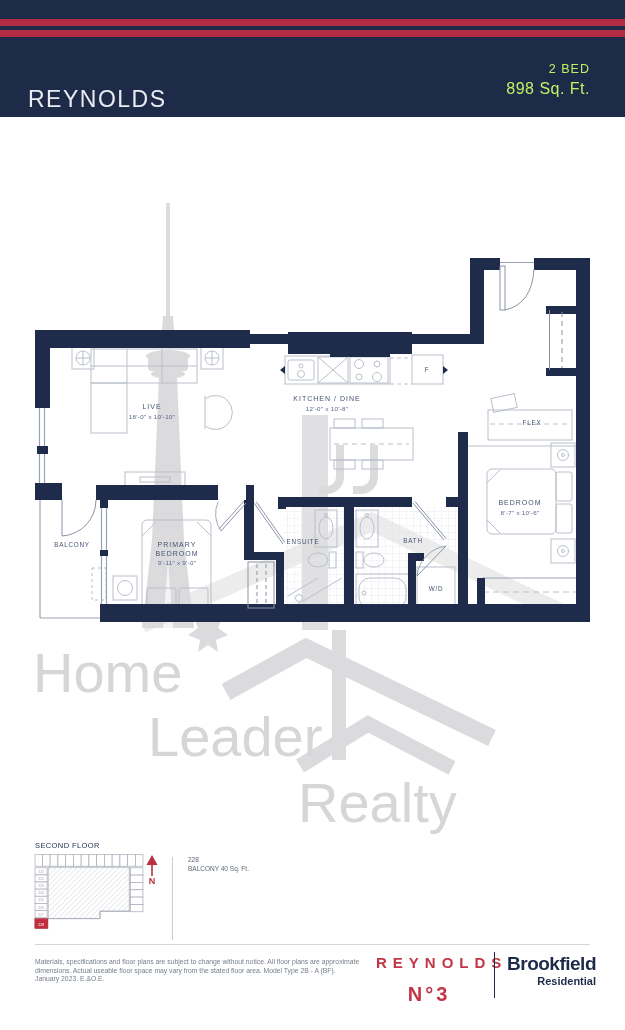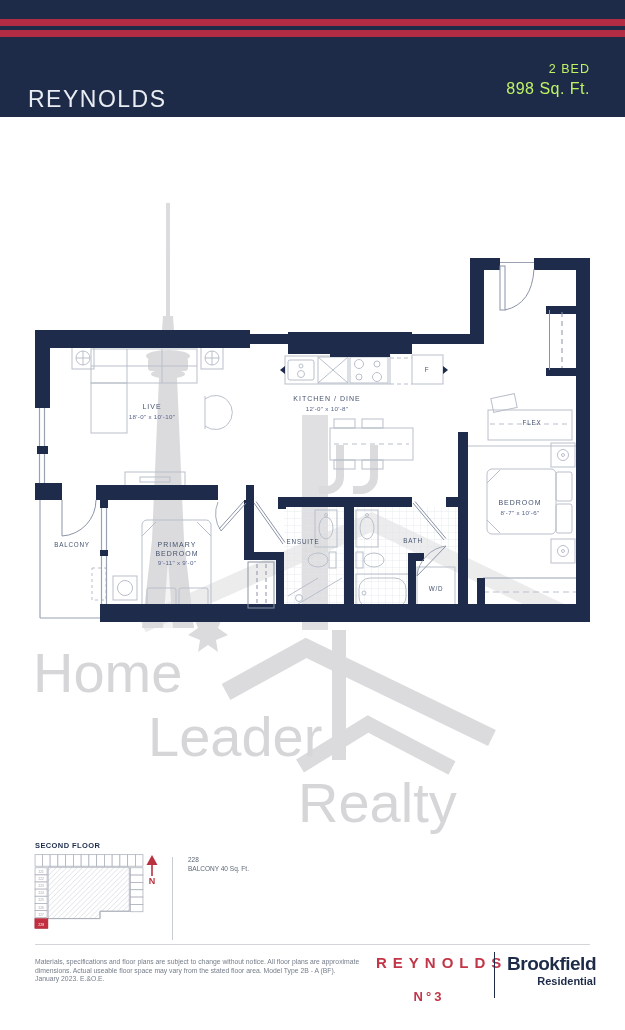--- a/index.html
+++ b/index.html
@@ -21,35 +21,35 @@
   .stripe.s1{top:19px;}
   .stripe.s2{top:29.5px;}
   .unit-name{position:absolute;left:28px;top:86px;color:#e9ecf2;font-size:23px;
              letter-spacing:1.5px;font-weight:400;}
   .header-right{position:absolute;right:35px;top:62px;text-align:right;color:#bef264;}
   .bed-label{font-size:12.5px;letter-spacing:1px;}
   .sqft-label{font-size:16px;margin-top:4px;letter-spacing:0.5px;}
   
   .plan-svg{position:absolute;left:0;top:130px;}
   
-  .keyplan-title{position:absolute;left:35px;top:841px;font-size:7.5px;font-weight:bold;
+  .keyplan-title{position:absolute;left:35px;top:841px;font-size:7.5px;font-weight:normal;
                  color:var(--navy);letter-spacing:0.4px;}
   .keyplan-svg{position:absolute;left:34px;top:853px;}
   .north{position:absolute;left:144px;top:855px;width:16px;text-align:center;}
   .north svg{display:block;margin:0 auto;}
   .north .n-label{color:#b9303e;font-size:9px;font-weight:bold;line-height:9px;}
   .kp-divider{position:absolute;left:172px;top:857px;width:1px;height:83px;background:#c9ccd3;}
   .kp-note{position:absolute;left:188px;top:856px;font-size:6.5px;line-height:8.5px;color:#5d6775;}
   
   .foot-rule{position:absolute;left:35px;top:944px;width:555px;height:1px;background:#d3d5d9;}
   .disclaimer{position:absolute;left:35px;top:958px;width:335px;font-size:6.8px;
               line-height:8.6px;color:#757d8a;}
   .station{position:absolute;left:370px;top:954px;width:115px;text-align:center;color:var(--logo-red);}
   .station .l1{font-size:15px;font-weight:bold;letter-spacing:6px;text-indent:6px;}
-  .station .l2{font-size:13px;font-weight:bold;letter-spacing:3px;text-indent:3px;margin-top:18px;}
+  .station .l2{font-size:20px;font-weight:bold;letter-spacing:3px;text-indent:3px;margin-top:12px;}
   .logo-divider{position:absolute;left:494px;top:952px;width:1px;height:46px;background:var(--navy);}
   .brookfield{position:absolute;left:502px;top:953px;width:94px;text-align:right;color:var(--navy);}
   .brookfield .b1{font-size:19px;font-weight:bold;letter-spacing:-0.5px;}
   .brookfield .b2{font-size:11px;font-weight:bold;margin-top:0px;}
   text{font-family:"Liberation Sans",sans-serif;}
   .room-name{fill:var(--label);font-size:7px;letter-spacing:1px;text-anchor:middle;}
   .room-dim{fill:#55648c;font-size:6.2px;letter-spacing:0.3px;text-anchor:middle;}
   .tiny-label{fill:var(--label);font-size:6.3px;letter-spacing:0.8px;text-anchor:middle;}
   .wm-word{fill:var(--wm);font-size:56px;font-weight:500;}
 </style>

